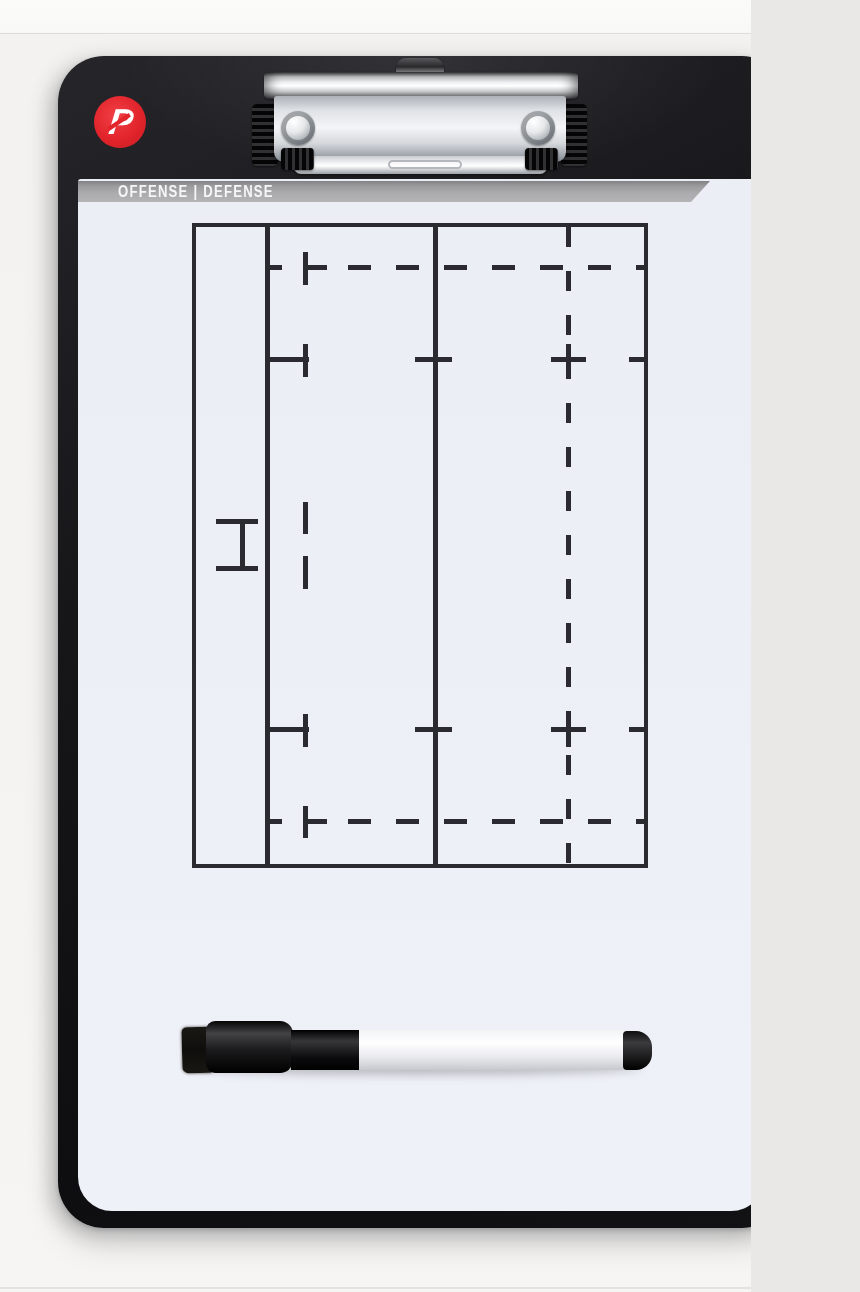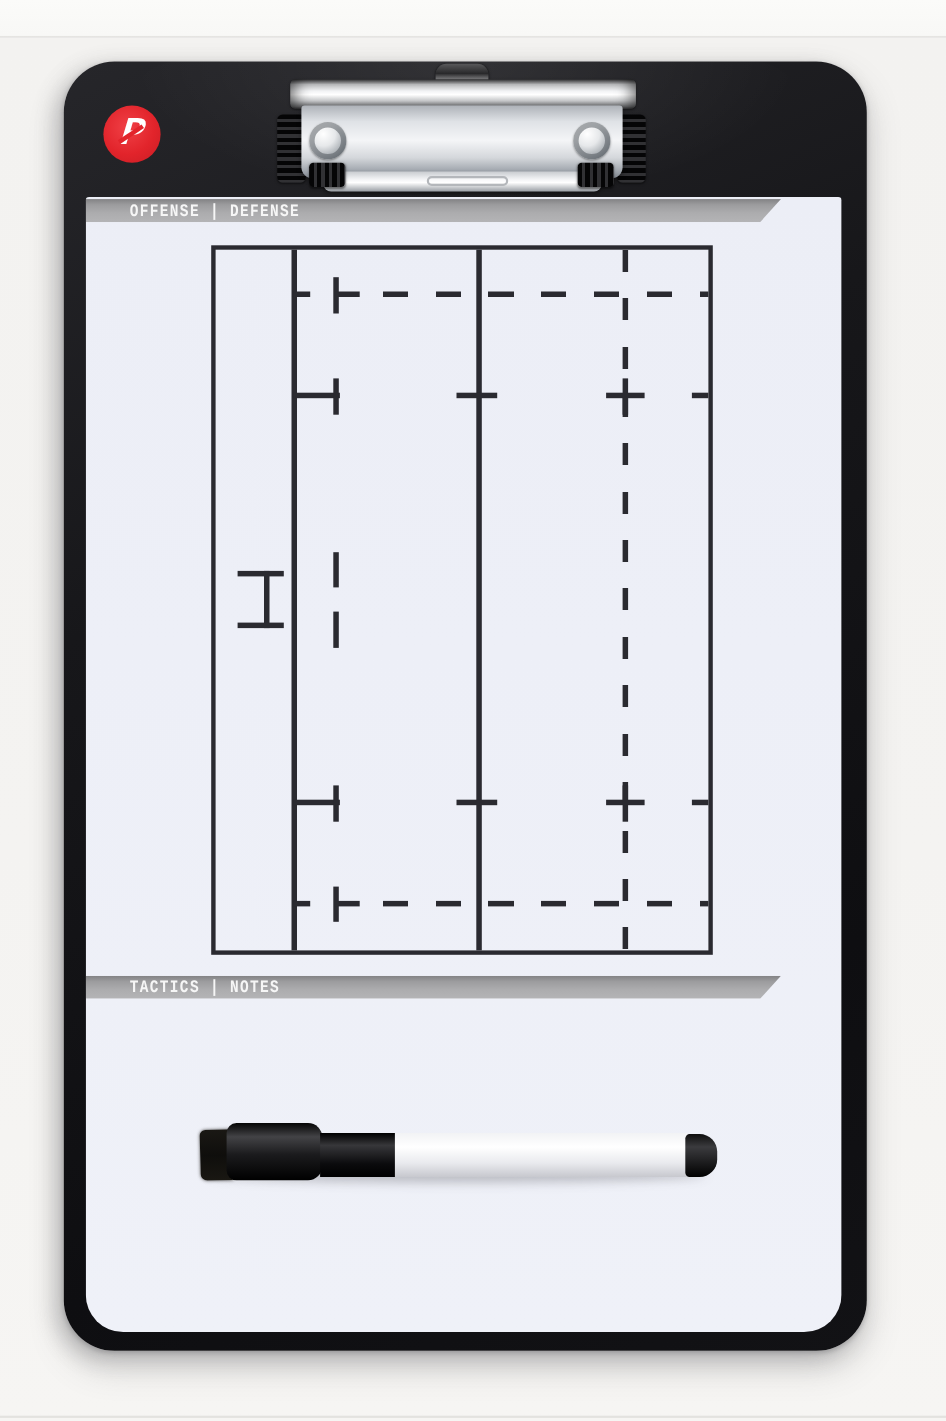--- a/index.html
+++ b/index.html
@@ -1,19 +1,19 @@
 <!DOCTYPE html>
 <html><head>
 <meta charset="utf-8">
 <style>
   html,body{margin:0;padding:0;background:#e9e8e6;}
   .stage{
-    position:relative;width:860px;height:1292px;overflow:hidden;
+    position:relative;width:751px;height:1292px;overflow:hidden;
     background:linear-gradient(180deg,#fbfbf9 0px,#f8f8f6 32px,#f3f2f0 34px,#f4f3f1 60%,#f6f5f3 100%);
-    font-family:Liberation Mono, monospace;
+    font-family:Liberation Sans, sans-serif;
   }
   .bg-seam{position:absolute;left:0;top:33px;width:100%;height:1px;background:rgba(120,120,115,.18);}
   .bg-seam-bottom{position:absolute;left:0;top:1287px;width:100%;height:2px;background:rgba(120,120,115,.15);}
 
   
   .board{
     position:absolute;left:58px;top:56px;width:730px;height:1172px;border-radius:46px;
     background:linear-gradient(155deg,#26262a 0%,#17171a 35%,#0e0e11 75%,#121215 100%);
     box-shadow:-8px 6px 18px rgba(105,105,108,.30), 0 14px 30px rgba(90,90,95,.28), 0 2px 4px rgba(60,60,65,.25);
   }
@@ -191,23 +191,20 @@
         <div class="f h5" style="left:355px;top:500px;width:35px;"></div>
         <div class="f w5" style="left:370px;top:487px;height:33px;"></div>
         <div class="f h5" style="left:433px;top:500px;width:15px;"></div>
 
         <div class="f h5" style="left:71px;top:592px;width:15px;"></div>
         <div class="f w5" style="left:107px;top:579px;height:32px;"></div>
         <div class="f h5" style="left:109px;top:592px;width:22px;"></div>
         <div class="dashrow" style="position:absolute;top:592px;"></div>
       </div>
 
-      <div class="banner banner-bottom">
-        <span class="lbl">TACTICS | NOTES</span>
-      </div>
 
       <div class="pen">
         <div class="pen-shadow"></div>
         <div class="pen-eraser"></div>
         <div class="pen-cap"></div>
         <div class="pen-collar"></div>
         <div class="pen-barrel"></div>
         <div class="pen-tail"></div>
       </div>
 

